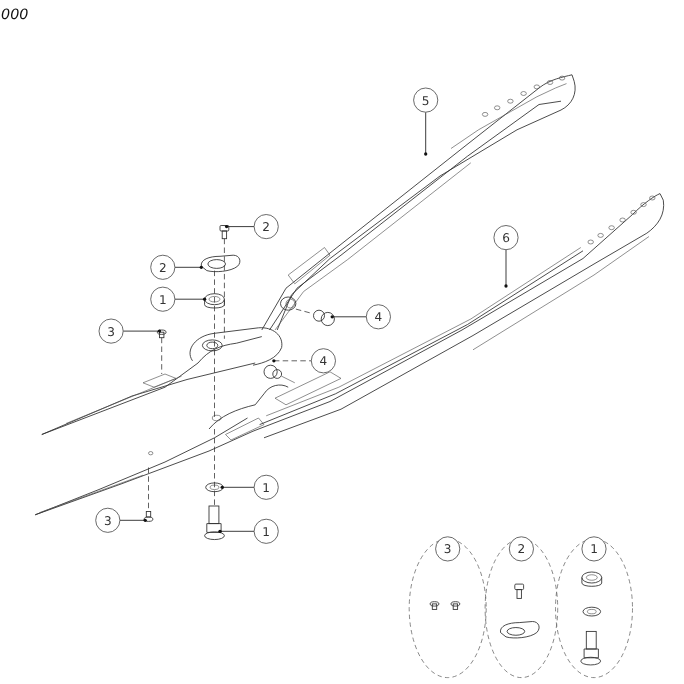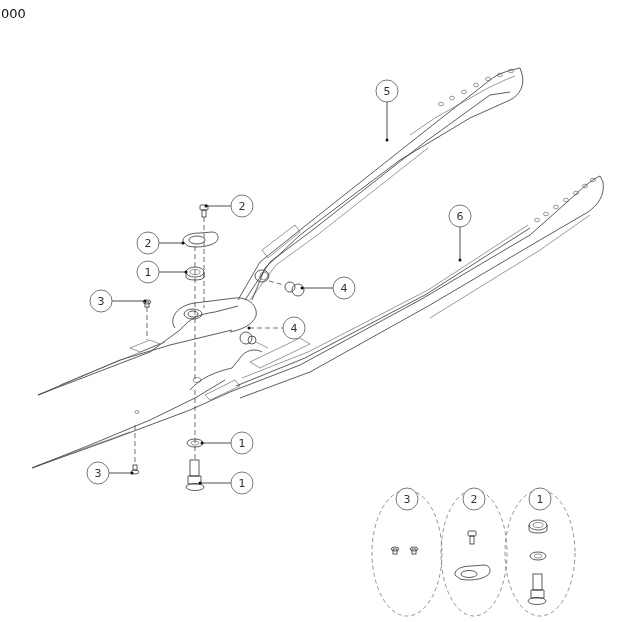--- a/index.html
+++ b/index.html
@@ -1,18 +1,18 @@
 <!DOCTYPE html>
 <html><head>
   <meta charset="utf-8">
   <style>
     html, body { margin: 0; padding: 0; background: #ffffff; }
     body { width: 622px; height: 622px; position: relative; overflow: hidden;
            font-family: "DejaVu Sans", sans-serif; }
-    #page-code { position: absolute; left: 1px; top: 6px; font-size: 13px; color: #111; }
+    #page-code { position: absolute; left: 1px; top: 6px; font-size: 13px; color: #111; font-style: italic; }
     svg { position: absolute; left: 0; top: 0; }
     .ln { fill: none; stroke: #333; stroke-width: 0.8; }
     .thin { fill: none; stroke: #555; stroke-width: 0.6; }
     .dash { fill: none; stroke: #333; stroke-width: 0.7; stroke-dasharray: 5 3; }
     .lead { fill: none; stroke: #222; stroke-width: 0.8; }
     .bubble { fill: #fff; stroke: #555; stroke-width: 0.8; }
     .btxt { font-family: "DejaVu Sans", sans-serif; font-size: 11px; fill: #333; text-anchor: middle; }
     .dot { fill: #111; }
     .kit { fill: none; stroke: #666; stroke-width: 0.7; stroke-dasharray: 4 3; }
   </style>

